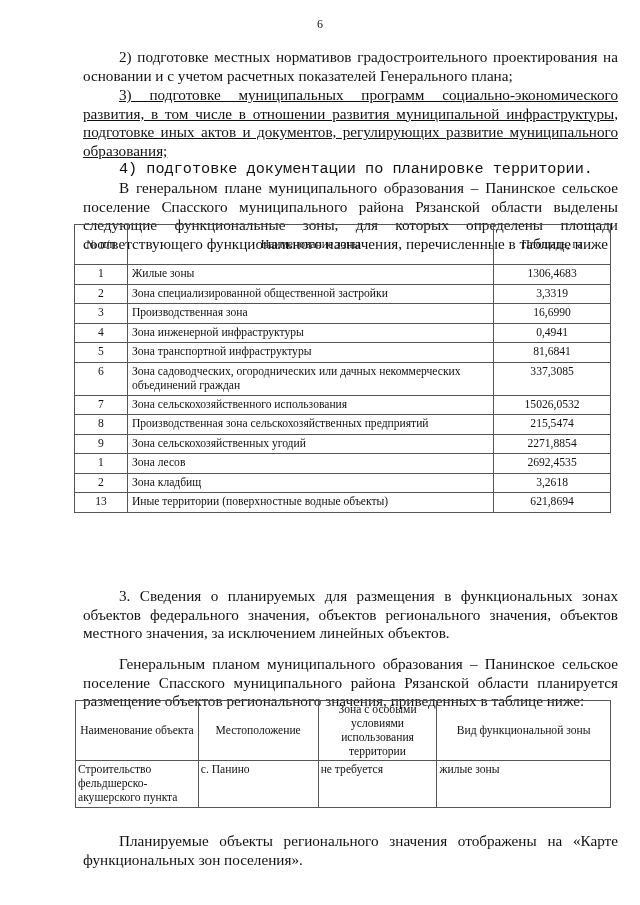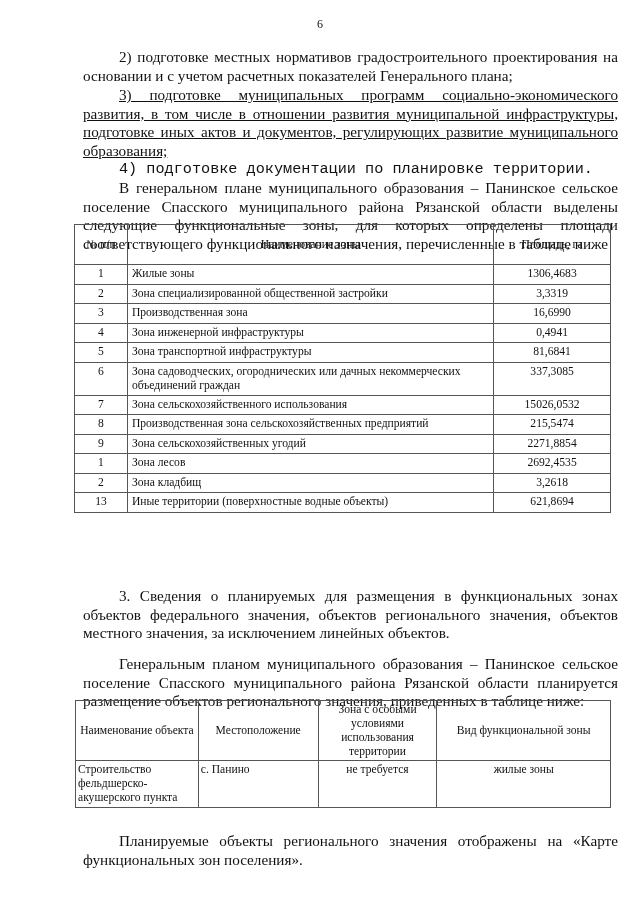--- a/index.html
+++ b/index.html
@@ -9,21 +9,21 @@
   .para { position:absolute; left:75px; width:535px; font-size:15.2px; line-height:18.6px; text-align:justify; margin:8px; }
   .para .ind { display:inline-block; width:36px; }
   .heading { font-weight:normal; }
   table { position:absolute; border-collapse:collapse; font-size:11.6px; }
   td, th { border:1px solid #555; padding:0 4px; font-weight:normal; vertical-align:middle; }
   th { text-align:center; line-height:14px; }
   .t1 td { height:18.5px; line-height:14px; }
   .t1 td.num, .t1 td.area { text-align:center; }
   .t1 tr.tall td { height:30px; vertical-align:top; padding-top:2px; }
   .t2 td { vertical-align:top; line-height:14px; padding:2px 2px; height:42px; }
-  .c { text-align:center; }
+  .c { }
 </style>
 </head>
 <body>
 
 <div class="page-num">6</div>
 
 <p class="para" style="top:40px;"><span class="ind"></span><span>2) подготовке местных нормативов градостроительного проектирования на основании и с учетом расчетных показателей Генерального плана;</span></p>
 <p class="para" style="top:78px;text-decoration:underline;"><span class="ind"></span><span>3) подготовке муниципальных программ социально-экономического развития, в том числе в отношении развития муниципальной инфраструктуры, подготовке иных актов и документов, регулирующих развитие муниципального образования;</span></p>
 <p class="para" style="top:152px;font-family:Liberation Mono, monospace;"><span class="ind"></span><span>4) подготовке документации по планировке территории.</span></p>
 <p class="para" style="top:171px;"><span class="ind"></span><span>В генеральном плане муниципального образования – Панинское сельское поселение Спасского муниципального района Рязанской области выделены следующие функциональные зоны, для которых определены площади соответствующего функционального назначения, перечисленные в таблице ниже</span></p>

